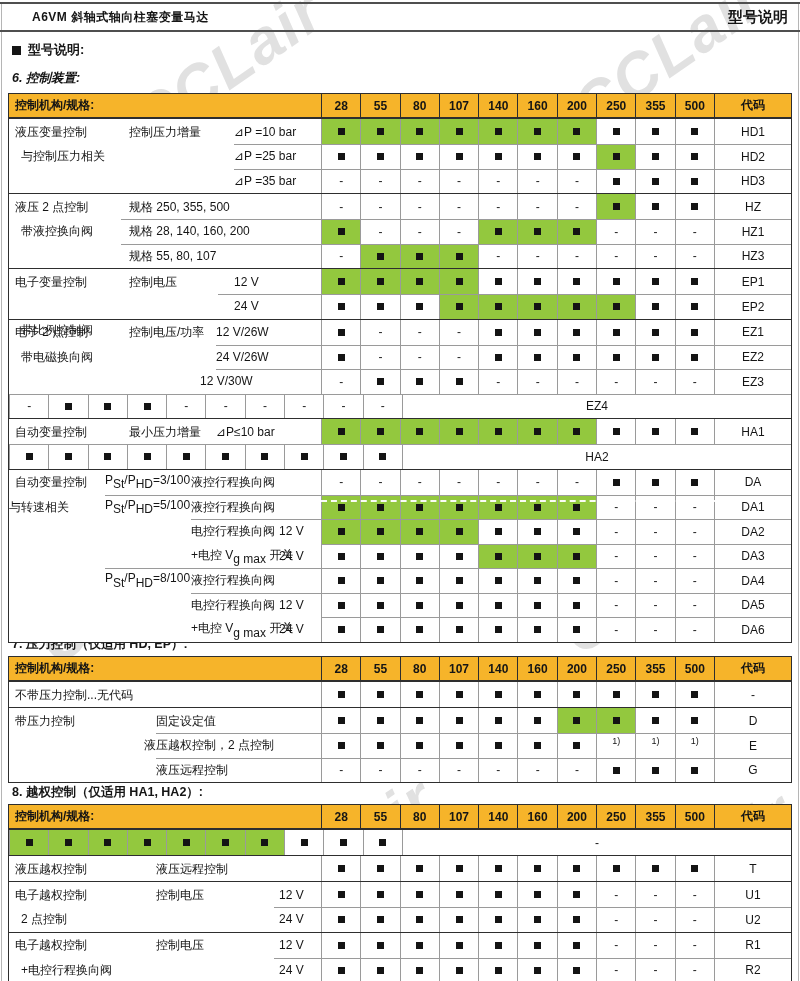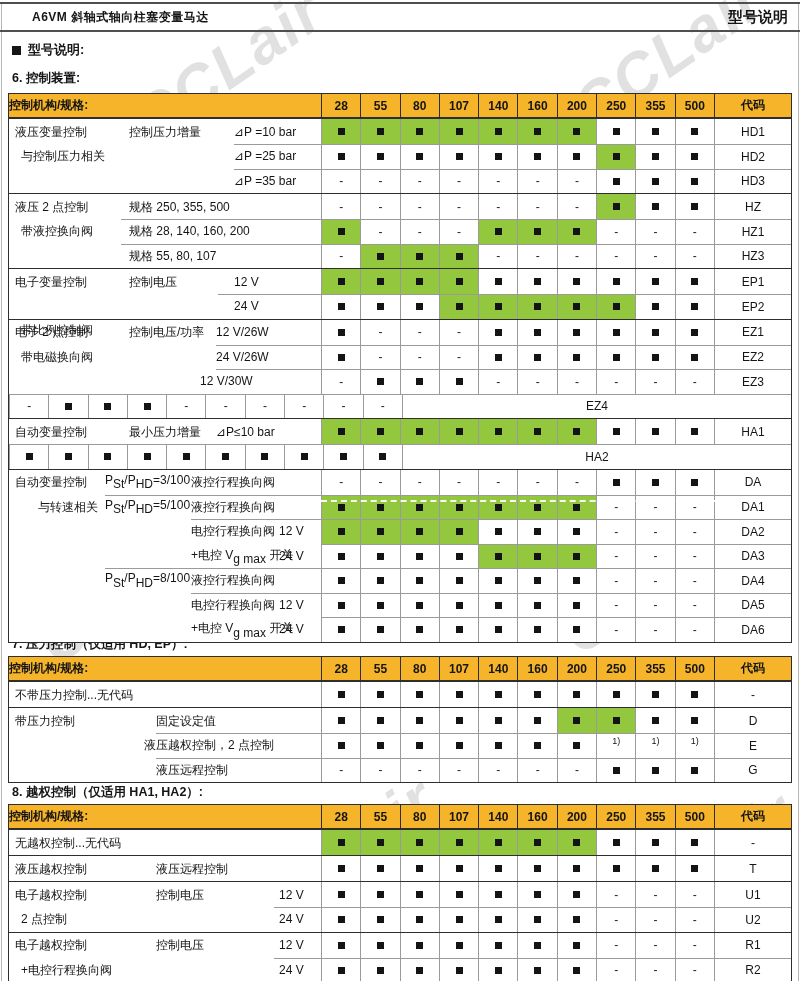--- a/index.html
+++ b/index.html
@@ -14,28 +14,28 @@
   
   .band{position:absolute;top:2px;left:0;right:0;height:30px;
     border-top:2px solid #4f4f4f;border-bottom:2px solid #4f4f4f;
     display:flex;align-items:center;justify-content:space-between;padding:0 12px 0 32px;}
   .band .t-left{font-size:12px;font-weight:bold;letter-spacing:.5px;}
   .band .t-right{font-size:15px;font-weight:bold;}
   
   .subtitle{position:absolute;top:41px;left:12px;font-size:13px;font-weight:bold;display:flex;align-items:center;gap:7px;}
   .subtitle .bullet{width:9px;height:9px;background:#151515;display:inline-block;}
   .sec{position:absolute;left:12px;font-size:12.5px;font-weight:600;}
-  #sec6{top:70px;}
+  #sec6{top:70px;font-style:italic;}
   #sec7{top:636px;}
   #sec8{top:784px;}
   
   .tbl{position:absolute;left:8px;width:784px;border:1.5px solid #2e2e2e;background:#fff;}
   #t6{top:93px;} #t7{top:656px;} #t8{top:804px;}
   .hrow{display:flex;height:24px;background:var(--orange,#F6B42A);border-bottom:1px solid #2e2e2e;}
-  .hrow .hlabel{width:312px;display:flex;align-items:center;padding-left:0;font-size:12px;font-weight:bold;}
+  .hrow .hlabel{width:312px;display:flex;align-items:center;padding-left:6px;font-size:12px;font-weight:bold;}
   .hrow .hc{width:39.3px;display:flex;align-items:center;justify-content:center;
     font-size:12px;font-weight:bold;border-left:1px solid #2e2e2e;}
   .hrow .hcode{flex:1;display:flex;align-items:center;justify-content:center;
     font-size:12px;font-weight:bold;border-left:1px solid #2e2e2e;}
   .drow{display:flex;height:24.5px;position:relative;}
   .drow.heavy{border-top:1.5px solid #2e2e2e;height:26px;}
   .labels{width:312px;position:relative;font-size:12px;}
   .labels span.lab{position:absolute;top:50%;transform:translateY(-50%);white-space:nowrap;}
   .labels span.lab sub{font-size:12px;position:relative;bottom:-1px;}
   .sepline{position:absolute;top:0;height:0;border-top:1px solid #9a9a9a;}
@@ -650,21 +650,21 @@
         <div class="cell">
           <span class="sq"></span>
         </div>
         <div class="cell">
           <span class="sq"></span>
         </div>
         <div class="codec">DA</div>
       </div>
       <div class="drow">
         <div class="labels">
-          <span class="lab" style="left: 29px; text-align: right;">与转速相关</span>
+          <span class="lab" style="left: 0; text-align: right;">与转速相关</span>
           <span class="lab" style="left: 96px;">P<sub>St</sub>/P<sub>HD</sub>=5/100</span>
           <span class="lab" style="left: 182px;">液控行程换向阀</span>
           <div class="sepline" style="left: 96px; width: 216px;"></div>
         </div>
         <div class="cell g">
           <span class="sq"></span>
         </div>
         <div class="cell g">
           <span class="sq"></span>
         </div>
@@ -1056,23 +1056,20 @@
         <div class="hc">107</div>
         <div class="hc">140</div>
         <div class="hc">160</div>
         <div class="hc">200</div>
         <div class="hc">250</div>
         <div class="hc">355</div>
         <div class="hc">500</div>
         <div class="hcode">代码</div>
       </div>
       <div class="drow heavy">
-        <div class="labels">
-          <span class="lab" style="left: 6px;">无越权控制...无代码</span>
-        </div>
         <div class="cell g">
           <span class="sq"></span>
         </div>
         <div class="cell g">
           <span class="sq"></span>
         </div>
         <div class="cell g">
           <span class="sq"></span>
         </div>
         <div class="cell g">

